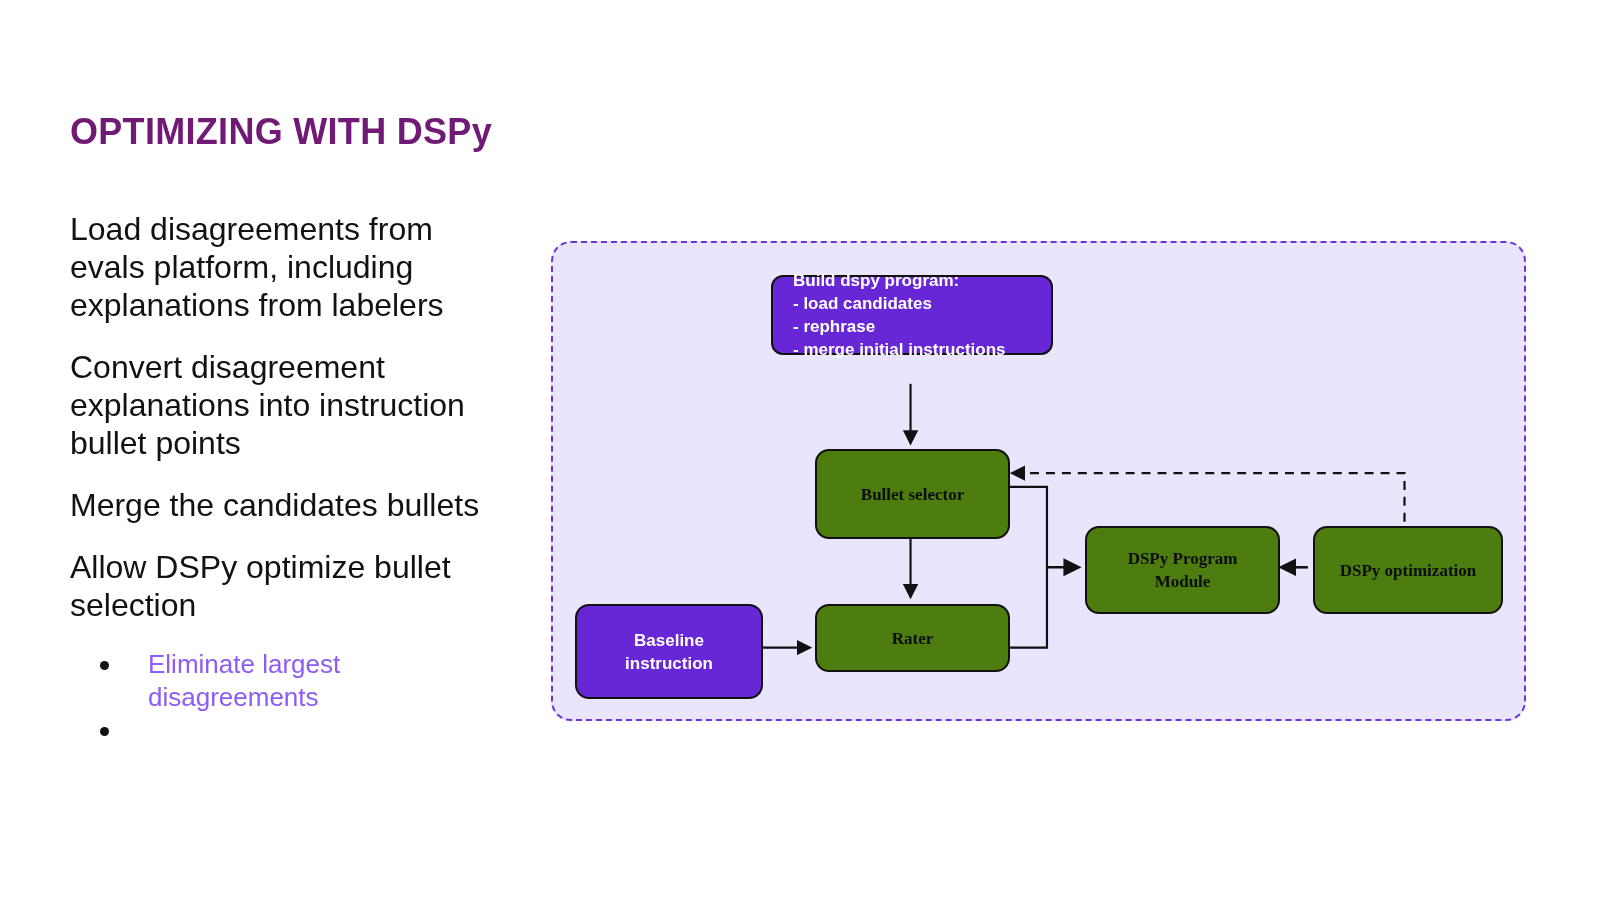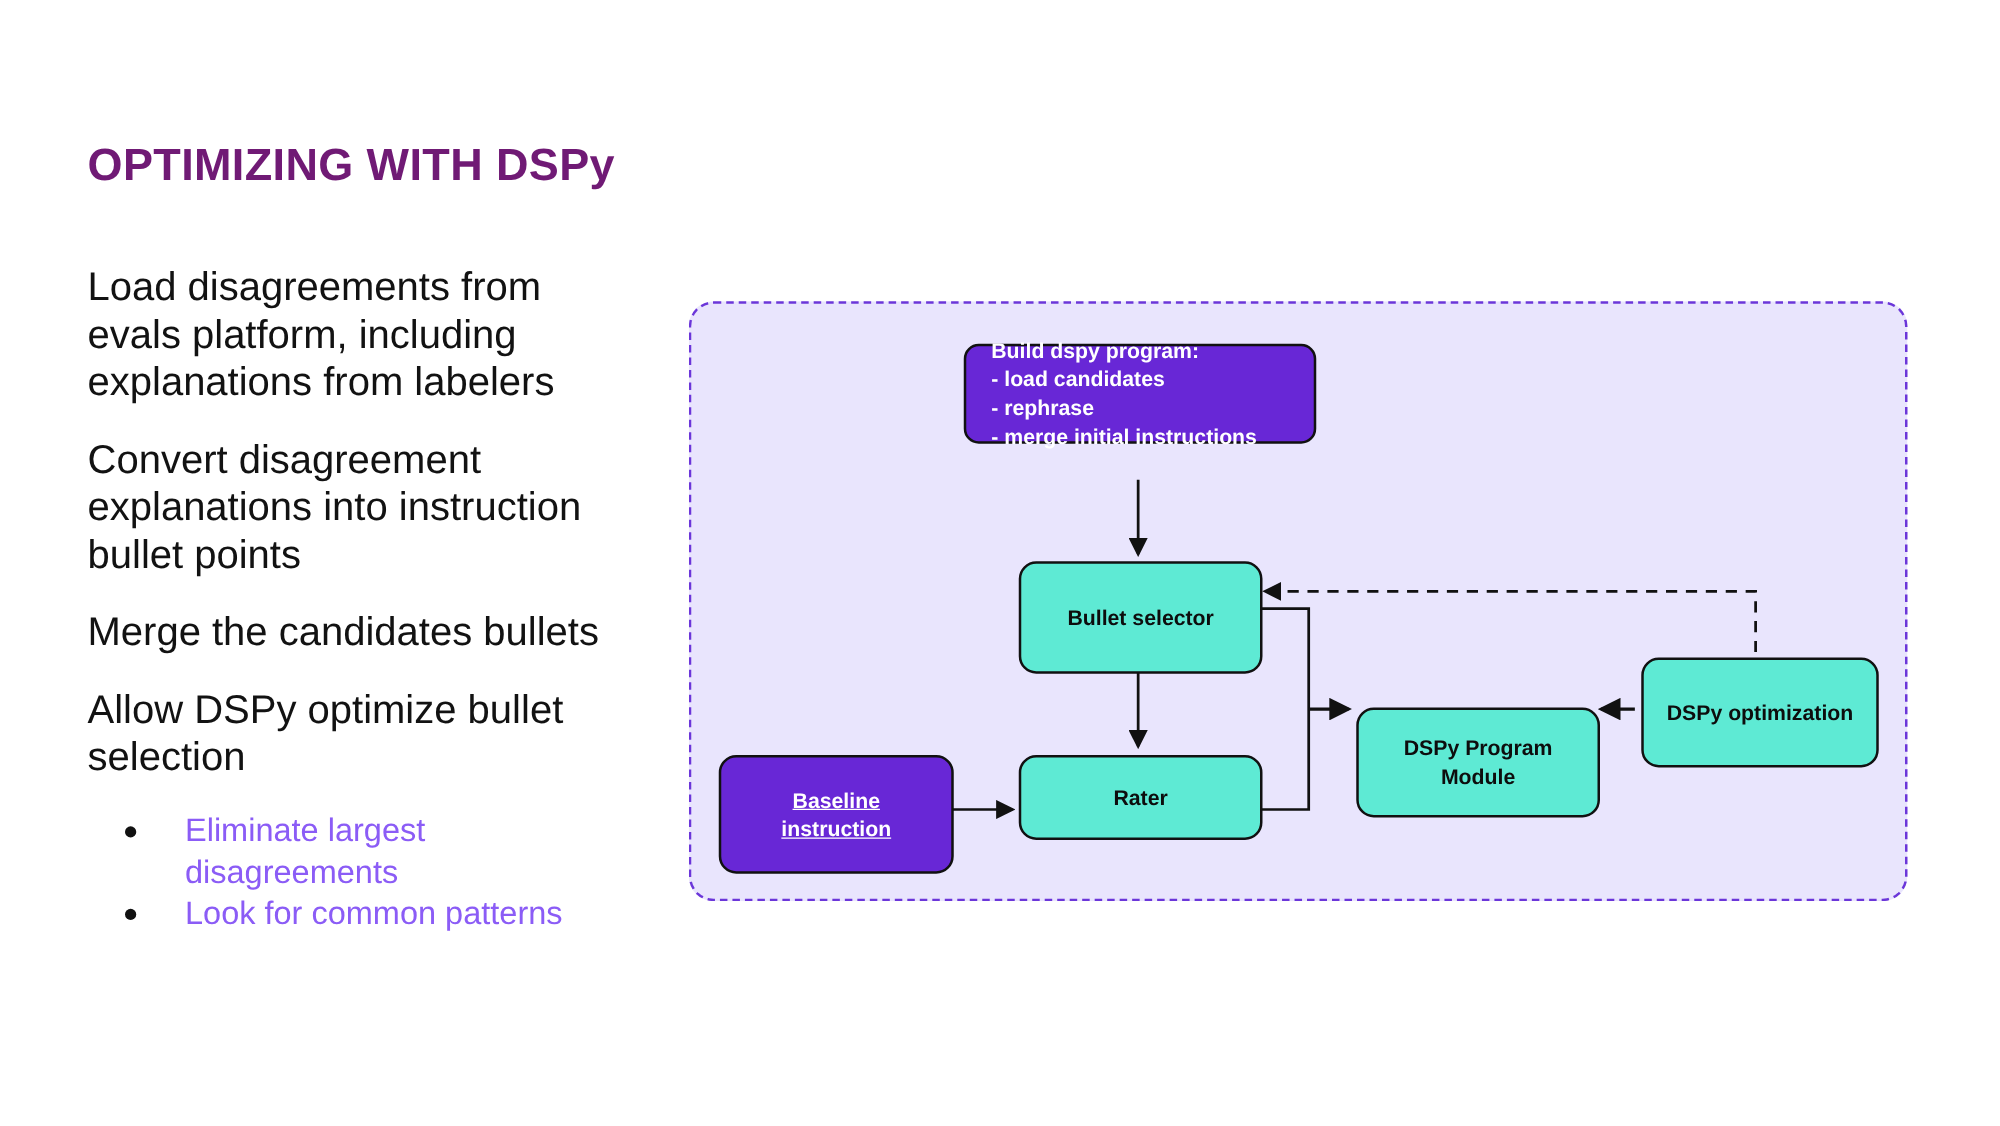--- a/index.html
+++ b/index.html
@@ -94,23 +94,24 @@
   .node {
     position: absolute;
     box-sizing: border-box;
     border: 2.5px solid #111111;
     border-radius: 14px;
     display: flex;
     align-items: center;
     z-index: 3;
   }
   .node-white {
-    background: #5eead4;
+    background: #4d7c0f;
     justify-content: center;
     text-align: center;
+    font-family: Liberation Serif, serif;
   }
   .node-purple {
     background: #6827d6;
     color: #ffffff;
   }
   .node-label {
     font-size: 17px;
     font-weight: 700;
     line-height: 23px;
     color: #0d0d0d;
@@ -123,22 +124,22 @@
   .node-purple.centered {
     justify-content: center;
     text-align: center;
   }
   .node-purple.centered .node-label { text-align: center; }
 
   
   #node-build      { left: 218px; top: 32px;  width: 282px; height: 80px; padding: 0 20px; border-radius: 12px; }
   #node-bullet     { left: 262px; top: 206px; width: 195px; height: 90px;  }
   #node-rater      { left: 262px; top: 361px; width: 195px; height: 68px;  }
-  #node-baseline   { left: 22px;  top: 361px; width: 188px; height: 95px; text-decoration: underline;  }
-  #node-module     { left: 532px; top: 283px; width: 195px; height: 88px; margin-top: 40px;  }
+  #node-baseline   { left: 22px;  top: 361px; width: 188px; height: 95px;  }
+  #node-module     { left: 532px; top: 283px; width: 195px; height: 88px;  }
   #node-opt        { left: 760px; top: 283px; width: 190px; height: 88px;  }
 
   .build-line { display: block; white-space: nowrap; }
 </style>
 </head>
 <body>
 
 <div id="slide-title">OPTIMIZING WITH DSPy</div>
 
 <div id="left-column">
@@ -151,21 +152,20 @@
 
   <p class="body-para">Allow DSPy optimize bullet selection</p>
 
   <ul id="sub-bullets">
     <li class="sub-bullet">
       <span class="bullet-dot"></span>
       <span>Eliminate largest disagreements</span>
     </li>
     <li class="sub-bullet">
       <span class="bullet-dot"></span>
-      <span>Look for common patterns</span>
     </li>
   </ul>
 </div>
 
 <div id="diagram-panel">
 
   <svg id="diagram-canvas" viewBox="0 0 975 480" preserveAspectRatio="none" aria-hidden="true">
     <defs>
       <marker id="arrow" viewBox="0 0 10 10" refX="8.5" refY="5" markerWidth="7" markerHeight="7" orient="auto-start-reverse">
         <path d="M 0 0 L 10 5 L 0 10 z" fill="#111111"></path>

